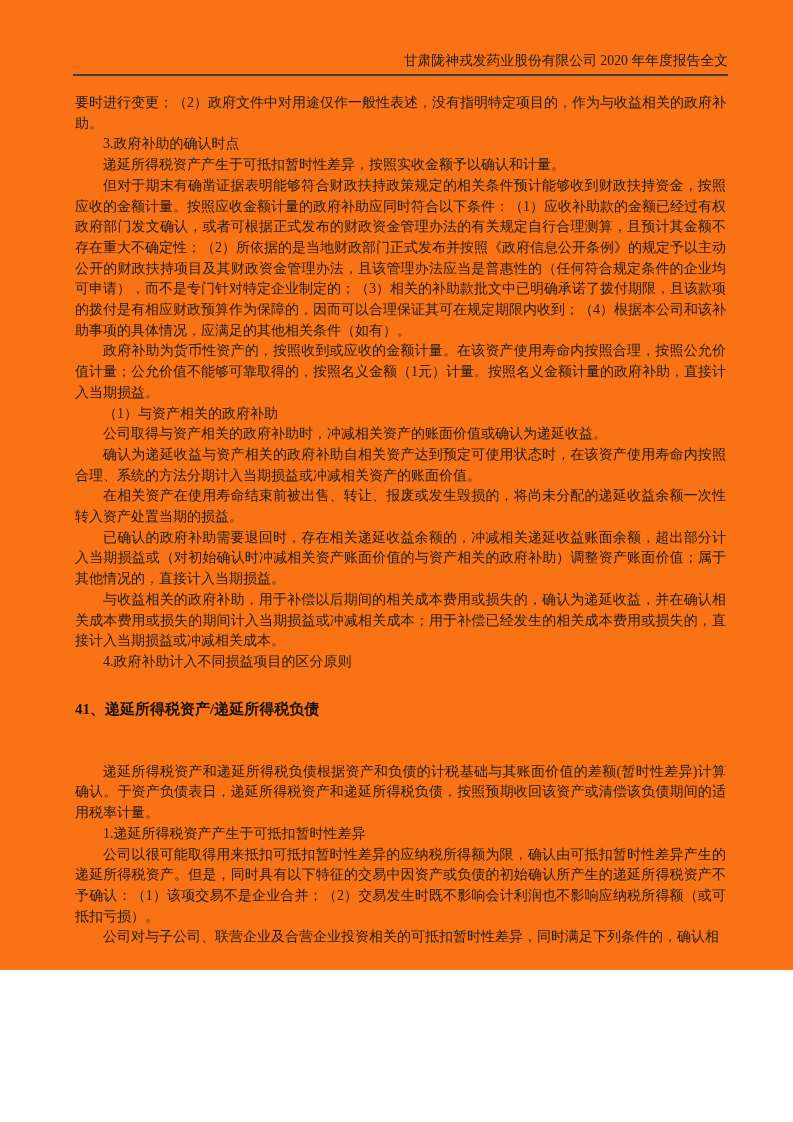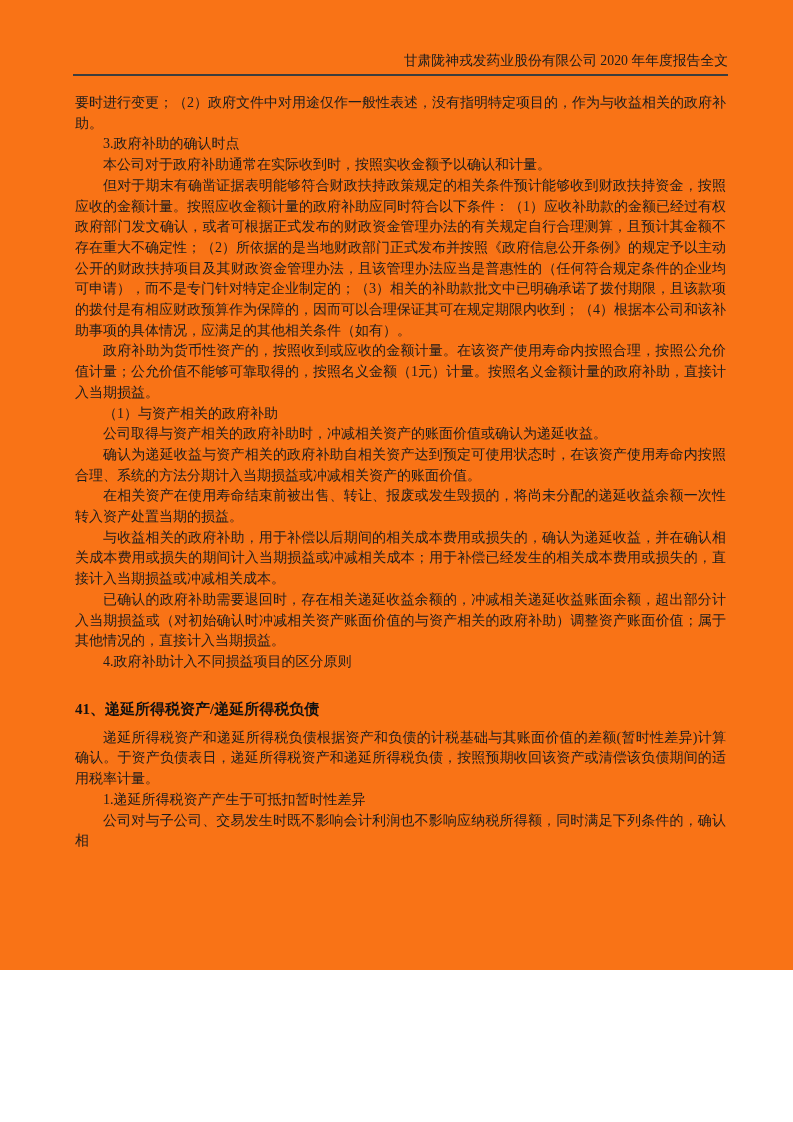--- a/index.html
+++ b/index.html
@@ -41,21 +41,21 @@
     line-height: 20.7px;
     text-align: justify;
     text-justify: inter-ideograph;
     word-break: break-all;
     color: #1c1c1c;
   }
   .content p.indent {
     text-indent: 2em;
   }
   .content h2.section-heading {
-    margin: 26px 0 8px 0;
+    margin: 26px 0 42px 0;
     font-size: 15px;
     line-height: 21px;
     font-weight: 700;
     text-align: left;
     color: #111111;
   }
   .footer {
     position: absolute;
     top: 1038px;
     right: 75px;
@@ -68,30 +68,31 @@
 <body>
 
 <div class="page">
   <div class="header">
     <span>甘肃陇神戎发药业股份有限公司 2020 年年度报告全文</span>
   </div>
 
   <div class="content" id="content">
       <p class="">要时进行变更；（2）政府文件中对用途仅作一般性表述，没有指明特定项目的，作为与收益相关的政府补助。</p>
       <p class="indent">3.政府补助的确认时点</p>
-      <p class="indent">本公司对于政府补助通常在实际收到时，按照实收金额予以确认和计量。</p>
+      <p class="indent">递延所得税资产产生于可抵扣暂时性差异，按照实收金额予以确认和计量。</p>
       <p class="indent">但对于期末有确凿证据表明能够符合财政扶持政策规定的相关条件预计能够收到财政扶持资金，按照应收的金额计量。按照应收金额计量的政府补助应同时符合以下条件：（1）应收补助款的金额已经过有权政府部门发文确认，或者可根据正式发布的财政资金管理办法的有关规定自行合理测算，且预计其金额不存在重大不确定性；（2）所依据的是当地财政部门正式发布并按照《政府信息公开条例》的规定予以主动公开的财政扶持项目及其财政资金管理办法，且该管理办法应当是普惠性的（任何符合规定条件的企业均可申请），而不是专门针对特定企业制定的；（3）相关的补助款批文中已明确承诺了拨付期限，且该款项的拨付是有相应财政预算作为保障的，因而可以合理保证其可在规定期限内收到；（4）根据本公司和该补助事项的具体情况，应满足的其他相关条件（如有）。</p>
       <p class="indent">政府补助为货币性资产的，按照收到或应收的金额计量。在该资产使用寿命内按照合理，按照公允价值计量；公允价值不能够可靠取得的，按照名义金额（1元）计量。按照名义金额计量的政府补助，直接计入当期损益。</p>
       <p class="indent">（1）与资产相关的政府补助</p>
       <p class="indent">公司取得与资产相关的政府补助时，冲减相关资产的账面价值或确认为递延收益。</p>
       <p class="indent">确认为递延收益与资产相关的政府补助自相关资产达到预定可使用状态时，在该资产使用寿命内按照合理、系统的方法分期计入当期损益或冲减相关资产的账面价值。</p>
       <p class="indent">在相关资产在使用寿命结束前被出售、转让、报废或发生毁损的，将尚未分配的递延收益余额一次性转入资产处置当期的损益。</p>
+      <p class="indent">已确认的政府补助需要退回时，存在相关递延收益余额的，冲减相关递延收益账面余额，超出部分计入当期损益或（对初始确认时冲减相关资产账面价值的与资产相关的政府补助）调整资产账面价值；属于其他情况的，直接计入当期损益。</p>
       <p class="indent">与收益相关的政府补助，用于补偿以后期间的相关成本费用或损失的，确认为递延收益，并在确认相关成本费用或损失的期间计入当期损益或冲减相关成本；用于补偿已经发生的相关成本费用或损失的，直接计入当期损益或冲减相关成本。</p>
-      <p class="indent">已确认的政府补助需要退回时，存在相关递延收益余额的，冲减相关递延收益账面余额，超出部分计入当期损益或（对初始确认时冲减相关资产账面价值的与资产相关的政府补助）调整资产账面价值；属于其他情况的，直接计入当期损益。</p>
       <p class="indent">4.政府补助计入不同损益项目的区分原则</p>
       <h2 class="section-heading">41、递延所得税资产/递延所得税负债</h2>
       <p class="indent">递延所得税资产和递延所得税负债根据资产和负债的计税基础与其账面价值的差额(暂时性差异)计算确认。于资产负债表日，递延所得税资产和递延所得税负债，按照预期收回该资产或清偿该负债期间的适用税率计量。</p>
       <p class="indent">1.递延所得税资产产生于可抵扣暂时性差异</p>
-      <p class="indent">公司对与子公司、交易发生时既不影响会计利润也不影响应纳税所得额，同时满足下列条件的，确认相</p>
+      <p class="indent">公司以很可能取得用来抵扣可抵扣暂时性差异的应纳税所得额为限，确认由可抵扣暂时性差异产生的递延所得税资产。但是，同时具有以下特征的交易中因资产或负债的初始确认所产生的递延所得税资产不予确认：（1）该项交易不是企业合并；（2）交易发生时既不影响会计利润也不影响应纳税所得额（或可抵扣亏损）。</p>
+      <p class="indent">公司对与子公司、联营企业及合营企业投资相关的可抵扣暂时性差异，同时满足下列条件的，确认相</p>
     </div>
 
   <div class="footer">128</div>
 </div>
 
 </body></html>

